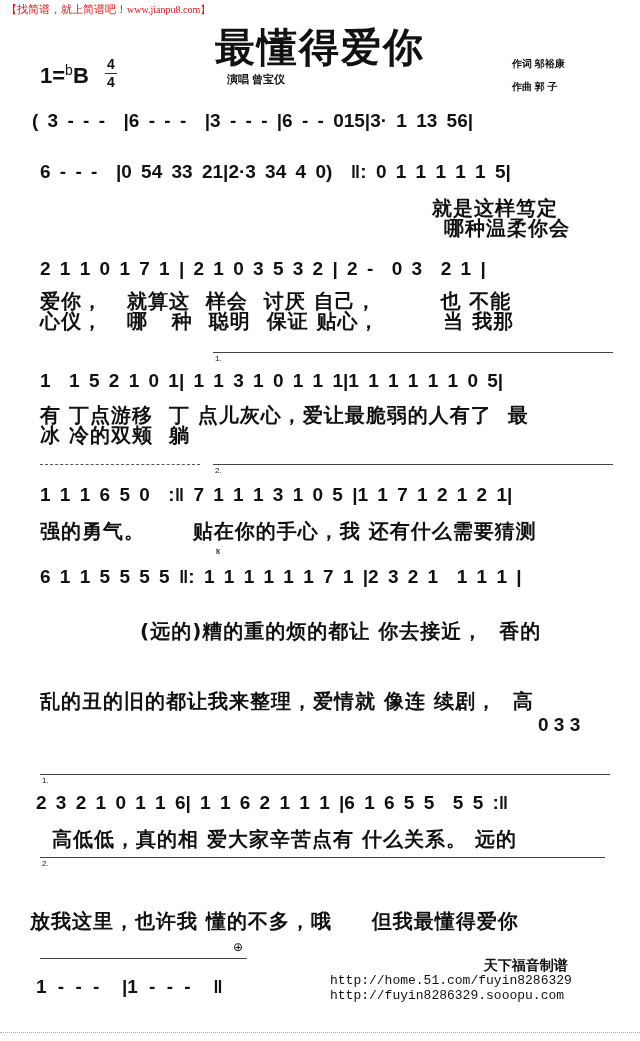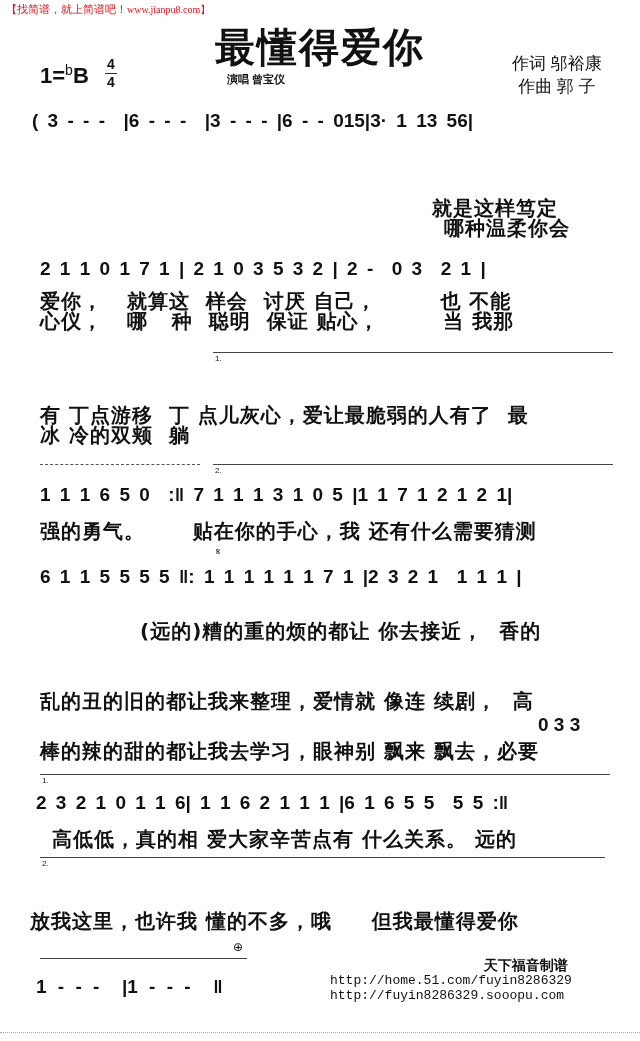--- a/index.html
+++ b/index.html
@@ -8,21 +8,21 @@
   .abs { position:absolute; }
   .banner { left:6px; top:2px; font-size:11px; color:#e0151b; white-space:nowrap; }
   .banner .url { font-family:Liberation Serif, serif; font-size:10px; }
   .title { left:0; width:640px; top:20px; text-align:center; font-size:40px; font-weight:bold;
            font-family:"DejaVu Sans",sans-serif; letter-spacing:2px; }
   .key { left:40px; top:62px; font-size:22px; font-weight:bold; }
   .key sup { font-size:14px; font-weight:normal; }
   .ts { left:104px; top:56px; width:14px; text-align:center; font-weight:bold; font-size:14px; line-height:17px; }
   .ts .bar { display:block; border-top:1px solid #333; margin:0 1px; }
   .singer { left:0; width:512px; top:72px; text-align:center; font-size:11px; font-weight:bold; }
-  .credits { left:512px; top:52px; font-size:17px; font-weight:normal; line-height:23px;text-align:center; }
+  .credits { left:512px; top:52px; font-size:10px; font-weight:bold; line-height:23px; }
 
   .line { position:absolute; left:0; width:640px; height:40px; }
   .n { position:absolute; font-weight:bold; font-size:19px; font-family:"Liberation Sans",sans-serif; }
   .lyric { position:absolute; font-size:20px; letter-spacing:1px; white-space:pre;
            font-family:"DejaVu Sans",sans-serif; font-weight:bold; }
   .bracket { position:absolute; border-top:1px solid #444; }
   .bracket .lbl { position:absolute; left:2px; top:1px; font-size:8px; }
   .footer { left:330px; top:958px; font-size:13px; font-family:"Liberation Mono",monospace; line-height:15px; }
   .footer .name { text-align:right; font-weight:bold; font-family:"DejaVu Sans",sans-serif; font-size:14px; padding-right:4px; }
   .dotline { left:0; top:1032px; width:640px; border-top:1px dotted #aaa; }
@@ -50,34 +50,36 @@
 <div class="abs credits">
   <div>作词  邬裕康</div>
   <div>作曲  郭    子</div>
 </div>
 
 <div class="line" style="top:104px">
   <div class="n" style="left:32px;top:6px;white-space:pre;word-spacing:4px">( 3 - - -  |6 - - -  |3 - - - |6 - - 015|3· 1 13 56|</div>
 </div>
 
 <div class="line" style="top:155px">
+  <div class="n" style="left:40px;top:6px;white-space:pre;word-spacing:4px">6 - - -  |0 54 33 21|2·3 34 4 0)  ‖: 0 1 1 1 1 1 5|</div>
   <div class="lyric" style="left:432px;top:40px">就是这样笃定</div>
   <div class="lyric" style="left:444px;top:60px">哪种温柔你会</div>
 </div>
 
 <div class="line" style="top:252px">
   <div class="n" style="left:40px;top:6px;white-space:pre;word-spacing:4px">2 1 1 0 1 7 1 | 2 1 0 3 5 3 2 | 2 -  0 3  2 1 |</div>
   <div class="lyric" style="left:40px;top:36px">爱你，   就算这  样会  讨厌 自己，        也 不能</div>
   <div class="lyric" style="left:40px;top:56px">心仪，   哪   种  聪明  保证 贴心，        当 我那</div>
 </div>
 
 <div class="bracket" style="left:213px;top:352px;width:400px">
     <span class="lbl">1.</span>
   </div>
 <div class="line" style="top:364px">
+  <div class="n" style="left:40px;top:6px;white-space:pre;word-spacing:4px">1  1 5 2 1 0 1| 1 1 3 1 0 1 1 1|1 1 1 1 1 1 0 5|</div>
   <div class="lyric" style="left:40px;top:38px">有 丁点游移  丁 点儿灰心，爱让最脆弱的人有了  最</div>
   <div class="lyric" style="left:40px;top:58px">冰 冷的双颊  躺</div>
 </div>
 
 <div class="bracket" style="left:40px;top:464px;width:160px;border-top:1px dashed #555"></div>
 <div class="bracket" style="left:213px;top:464px;width:400px">
     <span class="lbl">2.</span>
   </div>
 <div class="line" style="top:478px">
   <div class="n" style="left:40px;top:6px;white-space:pre;word-spacing:4px">1 1 1 6 5 0  :‖ 7 1 1 1 3 1 0 5 |1 1 7 1 2 1 2 1|</div>
@@ -86,21 +88,20 @@
 
 <div class="abs" style="left:216px;top:546px;font-size:10px">𝄋</div>
 <div class="line" style="top:560px">
   <div class="n" style="left:40px;top:6px;white-space:pre;word-spacing:4px">6 1 1 5 5 5 5 ‖: 1 1 1 1 1 1 7 1 |2 3 2 1  1 1 1 |</div>
   <div class="lyric" style="left:140px;top:58px">(远的)糟的重的烦的都让 你去接近，  香的</div>
 </div>
 
 <div class="line" style="top:650px">
   <div class="lyric" style="left:40px;top:38px">乱的丑的旧的都让我来整理，爱情就 像连 续剧，  高</div>
   <div class="n" style="left:538px;top:64px">0 3 3</div>
-  <div class="lyric" style="left:40px;top:88px">棒的辣的甜的都让我去学习，眼神别 飘来 飘去，必要</div>
 </div>
 
 <div class="bracket" style="left:40px;top:774px;width:570px">
     <span class="lbl">1.</span>
   </div>
 <div class="line" style="top:786px">
   <div class="n" style="left:36px;top:6px;white-space:pre;word-spacing:4px">2 3 2 1 0 1 1 6| 1 1 6 2 1 1 1 |6 1 6 5 5  5 5 :‖</div>
   <div class="lyric" style="left:52px;top:40px">高低低，真的相 爱大家辛苦点有 什么关系。 远的</div>
 </div>
 

